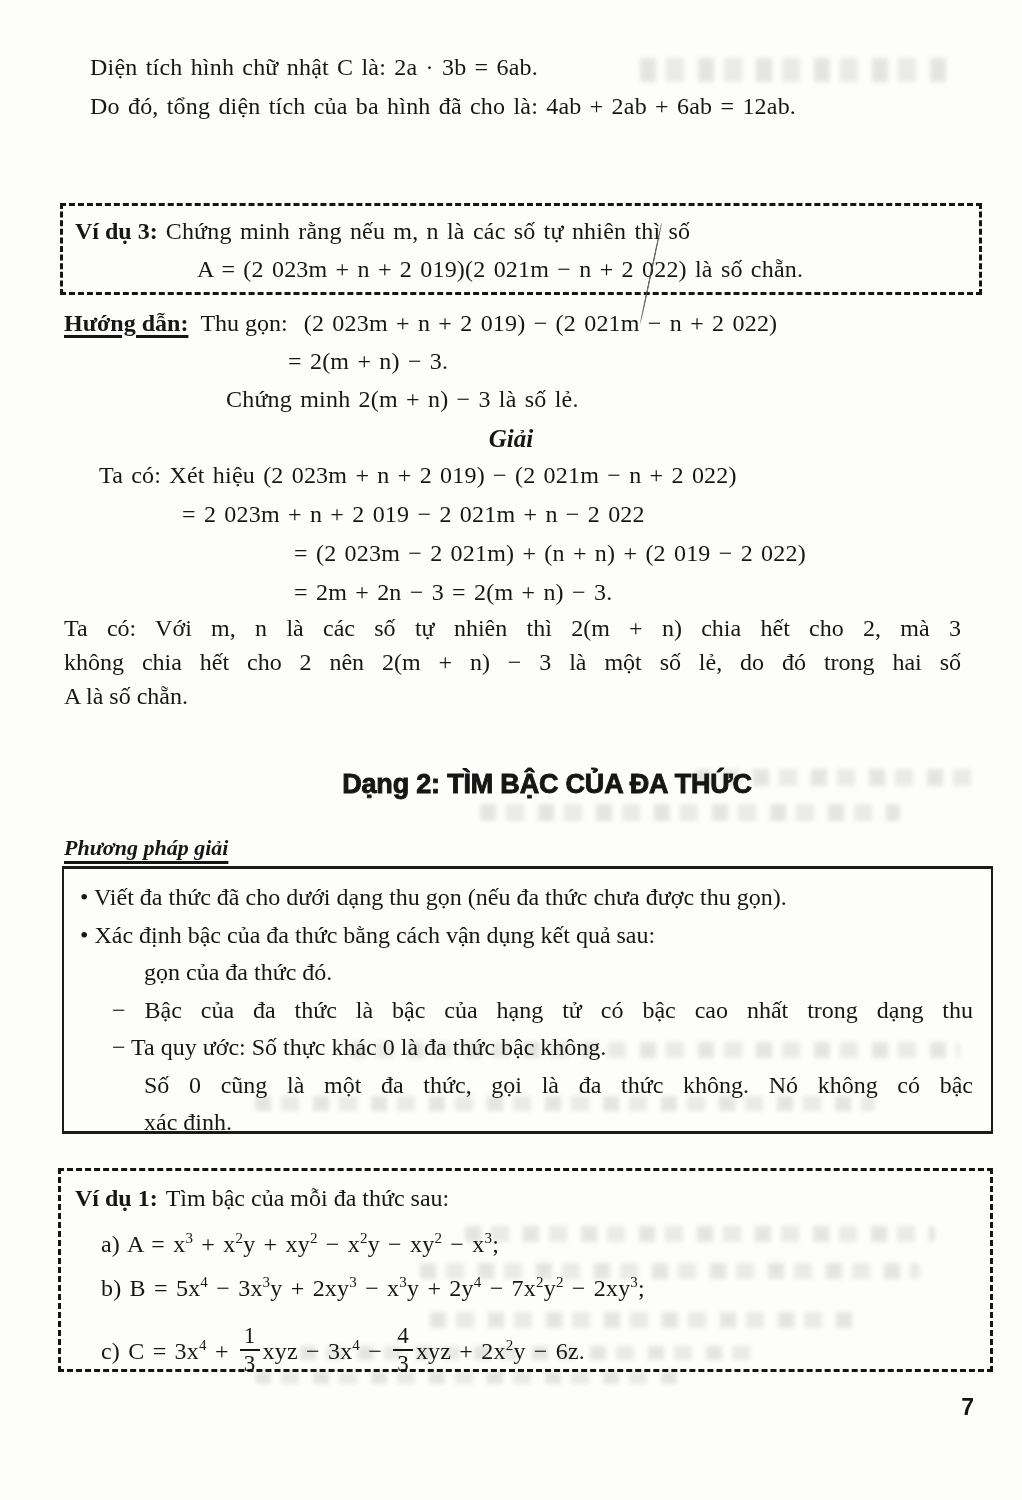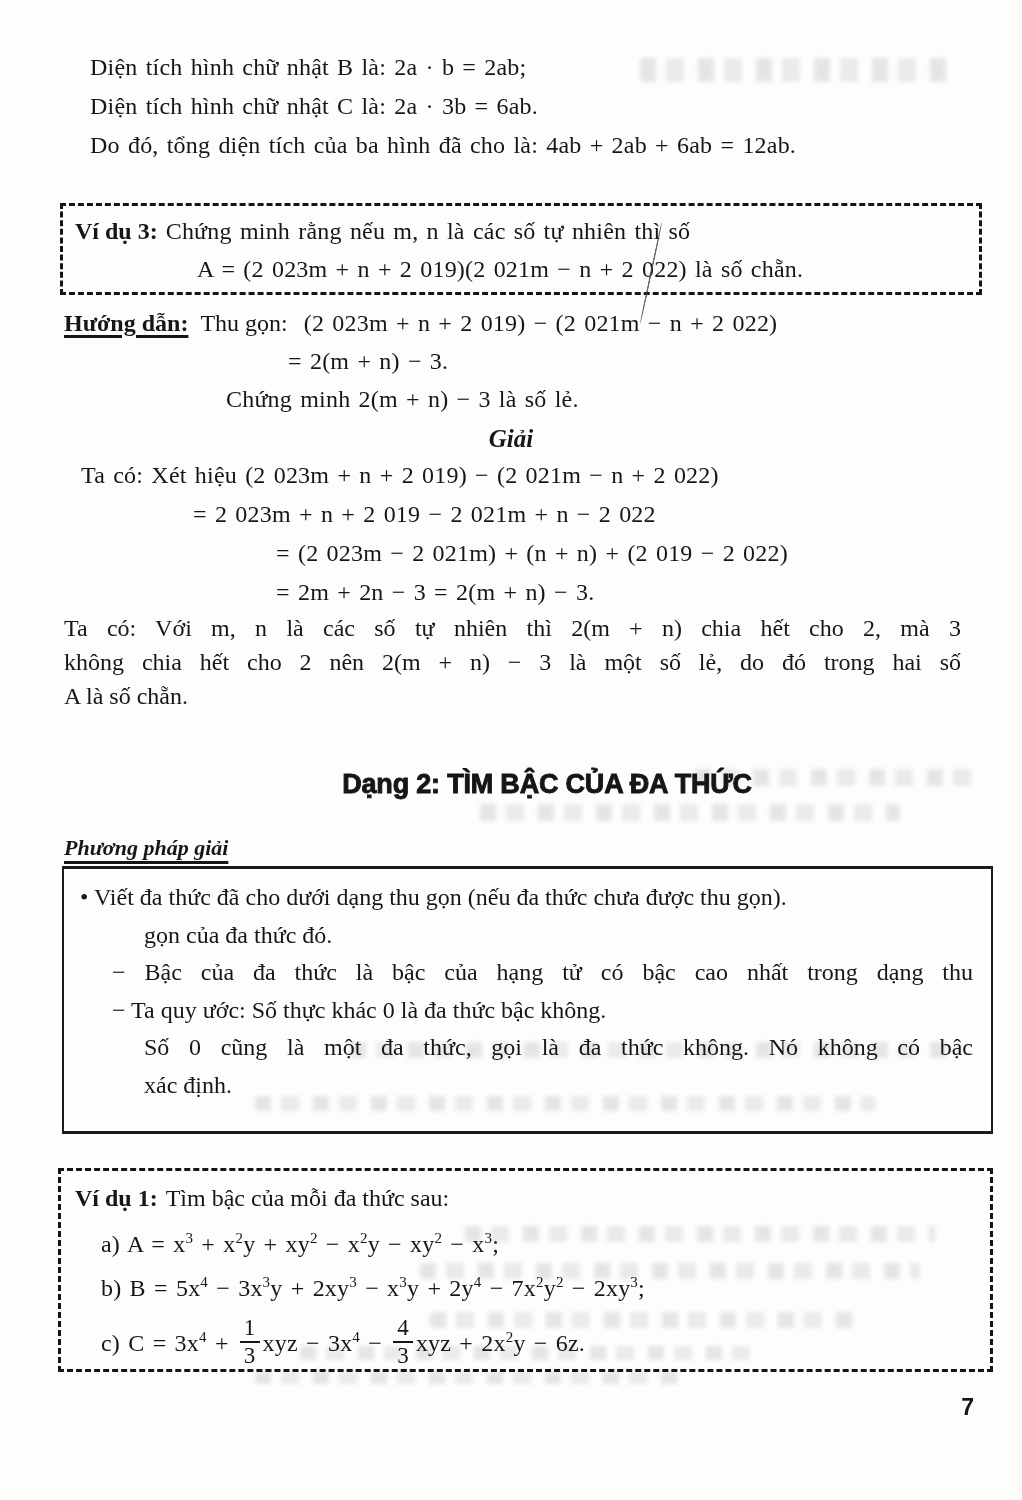--- a/index.html
+++ b/index.html
@@ -63,21 +63,20 @@
 <div class="smudge" style="left:480px; top:804px; width:420px; height:17px;"></div>
 <div class="smudge" style="left:350px; top:1042px; width:610px; height:16px;"></div>
 <div class="smudge" style="left:255px; top:1096px; width:620px; height:15px;"></div>
 <div class="smudge" style="left:465px; top:1226px; width:470px; height:16px;"></div>
 <div class="smudge" style="left:420px; top:1263px; width:500px; height:16px;"></div>
 <div class="smudge" style="left:430px; top:1312px; width:430px; height:16px;"></div>
 <div class="smudge" style="left:300px; top:1346px; width:460px; height:14px;"></div>
 <div class="smudge" style="left:255px; top:1371px; width:430px; height:13px;"></div>
 
 <div class="abs" style="left:90px; top:48px; width:880px;">
-  <div class="math">Diện tích hình chữ nhật B là: 2a · b = 2ab;</div>
   <div class="math">Diện tích hình chữ nhật C là: 2a · 3b = 6ab.</div>
   <div class="math">Do đó, tổng diện tích của ba hình đã cho là: 4ab + 2ab + 6ab = 12ab.</div>
 </div>
 
 <div class="abs dashed-box" style="left:60px; top:203px; width:892px; height:80px; padding:6px 12px 0;">
   <div class="vd-line">
     <span class="lbl">Ví dụ 3:</span><span class="math">Chứng minh rằng nếu m, n là các số tự nhiên thì số</span>
   </div>
   <div class="vd-line math" style="margin-left:122px;">A = (2 023m + n + 2 019)(2 021m − n + 2 022) là số chẵn.</div>
 </div>
@@ -89,48 +88,49 @@
     <span class="ul-lbl">Hướng dẫn:</span>
     <span style="margin-left:6px;">Thu gọn:</span>
     <span class="math" style="margin-left:10px;">(2 023m + n + 2 019) − (2 021m − n + 2 022)</span>
   </div>
   <div class="math" style="margin-left:224px;">= 2(m + n) − 3.</div>
   <div class="math" style="margin-left:162px;">Chứng minh 2(m + n) − 3 là số lẻ.</div>
 </div>
 
 <div class="abs giai-heading" style="left:0; top:419px;">Giải</div>
 
-<div class="abs" style="left:81px; top:456px; width:880px;">
+<div class="abs" style="left:99px; top:456px; width:880px;">
   <div class="math">Ta có: Xét hiệu (2 023m + n + 2 019) − (2 021m − n + 2 022)</div>
-  <div class="math" style="margin-left:112px;">= 2 023m + n + 2 019 − 2 021m + n − 2 022</div>
+  <div class="math" style="margin-left:83px;">= 2 023m + n + 2 019 − 2 021m + n − 2 022</div>
   <div class="math" style="margin-left:195px;">= (2 023m − 2 021m) + (n + n) + (2 019 − 2 022)</div>
   <div class="math" style="margin-left:195px;">= 2m + 2n − 3 = 2(m + n) − 3.</div>
 </div>
 
 <div class="abs" style="left:64px; top:611px; width:897px;">
   <div class="para-line stretch">Ta có: Với m, n là các số tự nhiên thì 2(m + n) chia hết cho 2, mà 3</div>
   <div class="para-line stretch">không chia hết cho 2 nên 2(m + n) − 3 là một số lẻ, do đó trong hai số</div>
   <div class="para-line">A là số chẵn.</div>
 </div>
 
 <div class="abs dang-heading" style="left:0; top:765px;">Dạng 2: TÌM BẬC CỦA ĐA THỨC</div>
 
 <div class="abs method-label" style="left:64px; top:828px;">Phương pháp giải</div>
 
 <div class="abs solid-box" style="left:62px; top:866px; width:895px; height:252px; padding:10px 16px 0;">
   <div class="method-line">• Viết đa thức đã cho dưới dạng thu gọn (nếu đa thức chưa được thu gọn).</div>
+  <div class="method-line">• Xác định bậc của đa thức bằng cách vận dụng kết quả sau:</div>
   <div class="method-line" style="margin-left:64px;">gọn của đa thức đó.</div>
   <div class="method-line stretch" style="margin-left:32px; margin-right:2px;">− Bậc của đa thức là bậc của hạng tử có bậc cao nhất trong dạng thu</div>
   <div class="method-line" style="margin-left:32px;">− Ta quy ước: Số thực khác 0 là đa thức bậc không.</div>
   <div class="method-line stretch" style="margin-left:64px; margin-right:2px;">Số 0 cũng là một đa thức, gọi là đa thức không. Nó không có bậc</div>
   <div class="method-line" style="margin-left:64px;">xác định.</div>
 </div>
 
 <div class="abs dashed-box" style="left:58px; top:1168px; width:901px; height:190px; padding:8px 14px 0;">
   <div class="vd-line">
     <span class="lbl">Ví dụ 1:</span><span>Tìm bậc của mỗi đa thức sau:</span>
   </div>
   <div class="vd-line math" style="margin-left:26px; margin-top:2px;">a) A = x<span class="sup">3</span> + x<span class="sup">2</span>y + xy<span class="sup">2</span> − x<span class="sup">2</span>y − xy<span class="sup">2</span> − x<span class="sup">3</span>;</div>
   <div class="vd-line math" style="margin-left:26px;">b) B = 5x<span class="sup">4</span> − 3x<span class="sup">3</span>y + 2xy<span class="sup">3</span> − x<span class="sup">3</span>y + 2y<span class="sup">4</span> − 7x<span class="sup">2</span>y<span class="sup">2</span> − 2xy<span class="sup">3</span>;</div>
-  <div class="math" style="margin-left:26px; margin-top:4px; line-height:52px;">c) C = 3x<span class="sup">4</span> + <span class="frac"><span class="num">1</span><span class="den">3</span></span>xyz − 3x<span class="sup">4</span> − <span class="frac"><span class="num">4</span><span class="den">3</span></span>xyz + 2x<span class="sup">2</span>y − 6z.</div>
+  <div class="math" style="margin-left:26px; margin-top:12px; line-height:52px;">c) C = 3x<span class="sup">4</span> + <span class="frac"><span class="num">1</span><span class="den">3</span></span>xyz − 3x<span class="sup">4</span> − <span class="frac"><span class="num">4</span><span class="den">3</span></span>xyz + 2x<span class="sup">2</span>y − 6z.</div>
 </div>
 
 <div class="abs page-num" style="right:48px; top:1388px;">7</div>
 
 </body></html>

